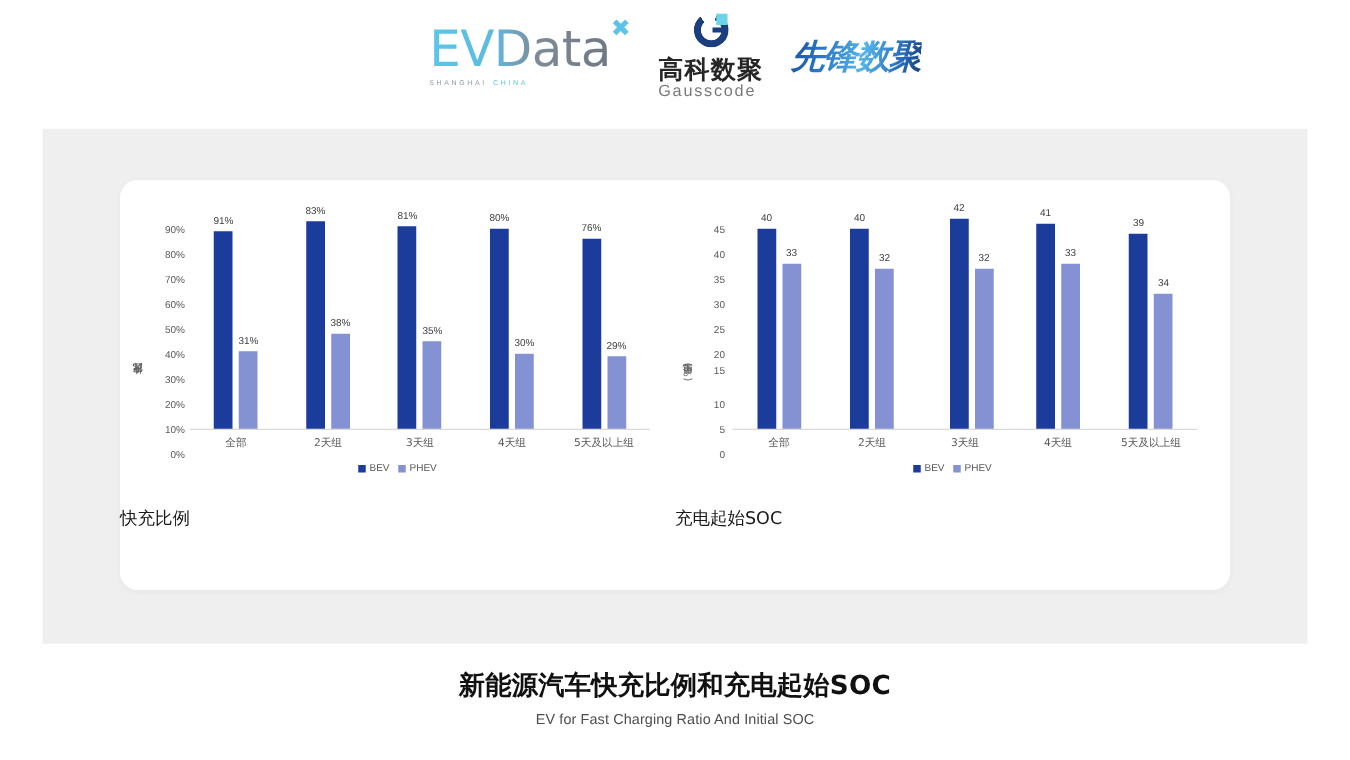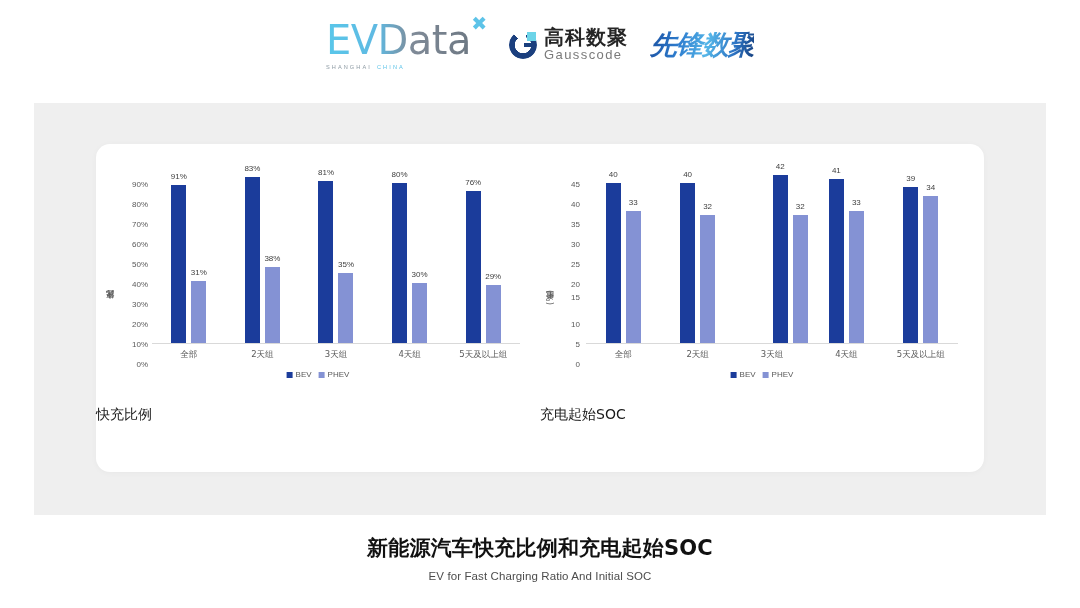--- a/index.html
+++ b/index.html
@@ -30,21 +30,21 @@
     font-size: 19px; color: #5dc3e8; font-weight: 500; line-height: 1;
   }
   .evdata-sub {
     margin-top: 4px; font-size: 5.6px; letter-spacing: 2.1px;
     display: flex; gap: 5px;
   }
   .evdata-sub .s1 { color: #8d9aa3; }
   .evdata-sub .s2 { color: #5dc3e8; }
 
   
-  .gauss { flex-direction: row; align-items: center; gap: 7px; }
+  .gauss { flex-direction: column; align-items: center; gap: 7px; }
   .gauss-mark {
     width: 28px; height: 28px; position: relative;
   }
   .gauss-mark .ring {
     position: absolute; inset: 0;
     border-radius: 50%;
     background: conic-gradient(from 20deg, #1b3f7e 0deg 300deg, transparent 300deg 360deg);
     -webkit-mask: radial-gradient(circle, transparent 0 8px, #000 8.5px);
     mask: radial-gradient(circle, transparent 0 8px, #000 8.5px);
   }
@@ -286,41 +286,41 @@
               </div>
             </div>
             <div class="group" style="left: 74.4px; width: 74.4px;">
               <div class="bar bev" style="height: 160px;">
                 <span class="vlabel">40</span>
               </div>
               <div class="bar phev" style="height: 128px;">
                 <span class="vlabel">32</span>
               </div>
             </div>
-            <div class="group" style="left: 167px; width: 74.4px;">
+            <div class="group" style="left: 154px; width: 74.4px;">
               <div class="bar bev" style="height: 168px;">
                 <span class="vlabel">42</span>
               </div>
               <div class="bar phev" style="height: 128px;">
                 <span class="vlabel">32</span>
               </div>
             </div>
             <div class="group" style="left: 223.2px; width: 74.4px;">
               <div class="bar bev" style="height: 164px;">
                 <span class="vlabel">41</span>
               </div>
               <div class="bar phev" style="height: 132px;">
                 <span class="vlabel">33</span>
               </div>
             </div>
             <div class="group" style="left: 297.6px; width: 74.4px;">
               <div class="bar bev" style="height: 156px;">
                 <span class="vlabel">39</span>
               </div>
-              <div class="bar phev" style="height: 147px;">
+              <div class="bar phev" style="height: 108px;">
                 <span class="vlabel">34</span>
               </div>
             </div>
           </div>
         <div style="position:absolute; left:46px; top:200px; width:372px; height:20px;" id="xaxis-right">
             <div class="xtick" style="left: 37.2px;">全部</div>
             <div class="xtick" style="left: 111.6px;">2天组</div>
             <div class="xtick" style="left: 186px;">3天组</div>
             <div class="xtick" style="left: 260.4px;">4天组</div>
             <div class="xtick" style="left: 334.8px;">5天及以上组</div>

